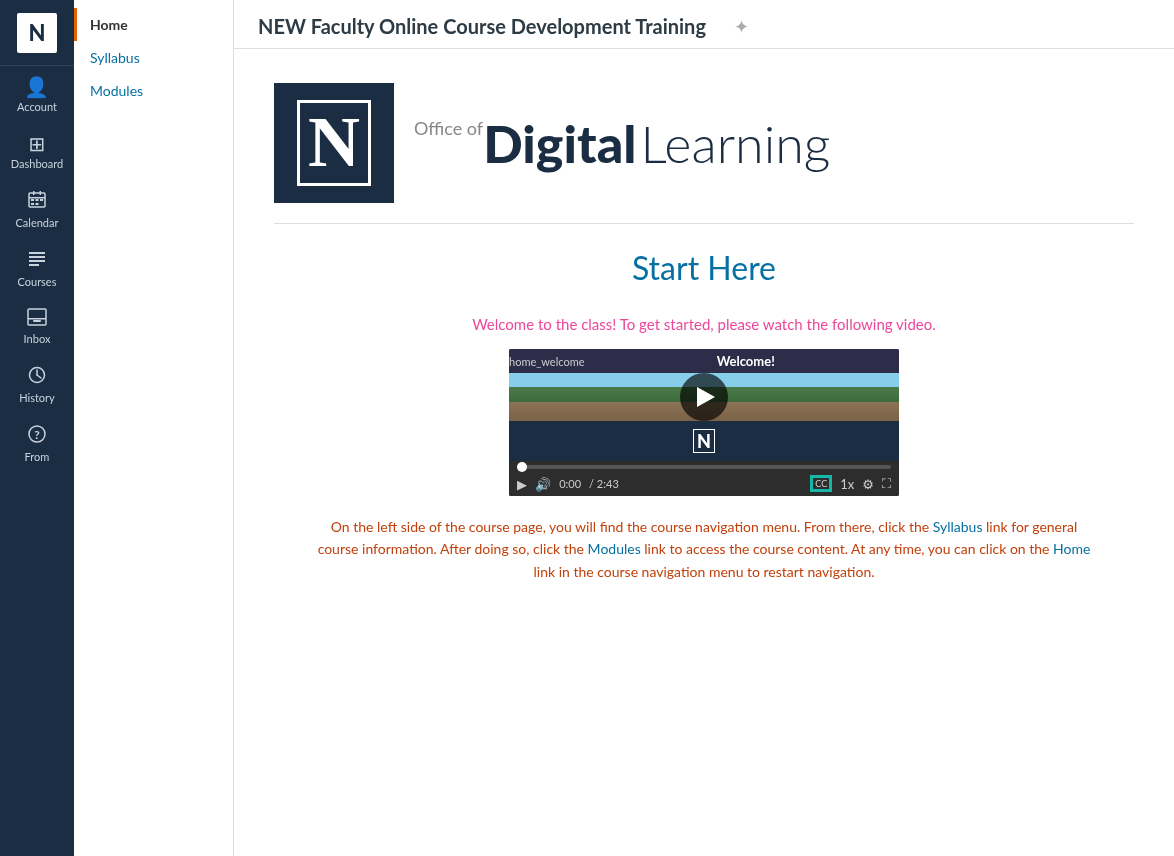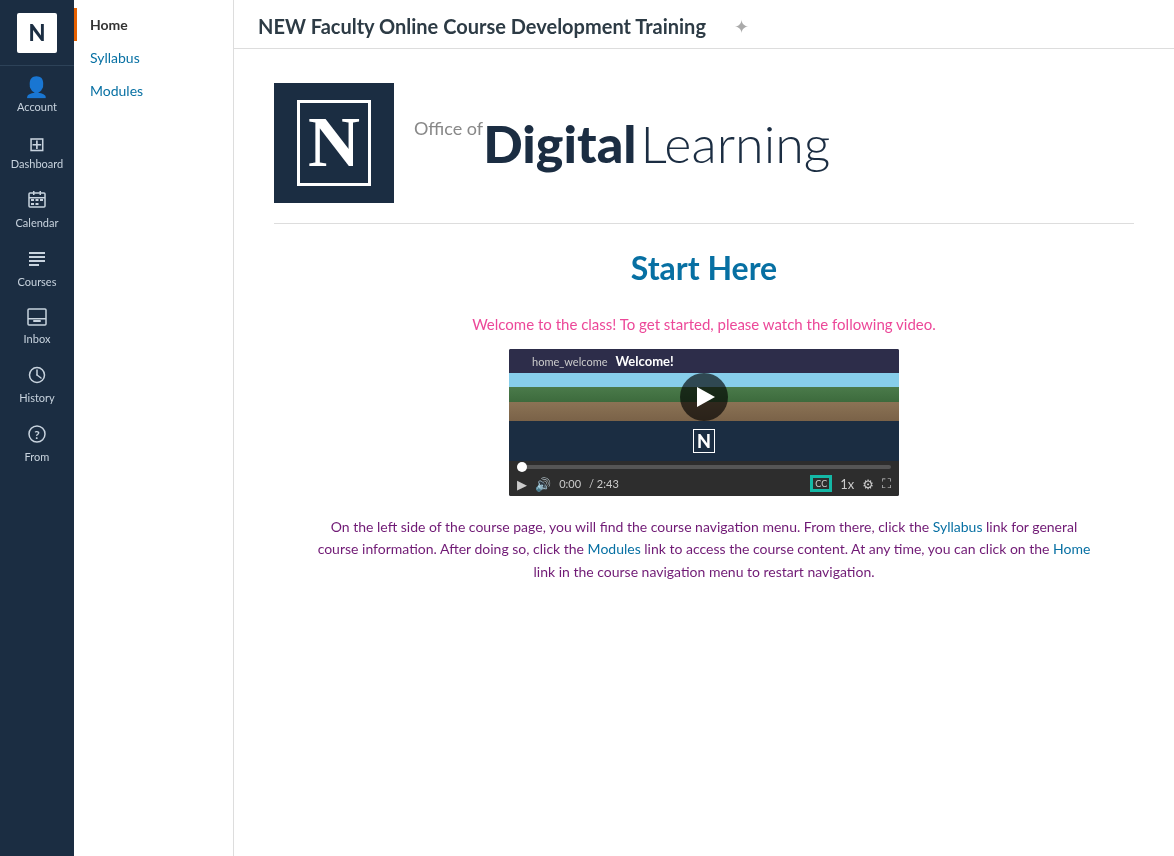--- a/index.html
+++ b/index.html
@@ -161,55 +161,55 @@
 
     
     .start-here-section {
       text-align: center;
       margin-bottom: 20px;
     }
     .start-here-title {
       font-size: 32px;
       color: #0770a3;
       margin-bottom: 14px;
-      font-weight: 700;
+      font-weight: 400;
     }
     .welcome-text {
       color: #ec4899;
       font-size: 15px;
       margin-bottom: 16px;
       margin-top: 28px;
     }
 
     
     .video-container {
       width: 390px;
       margin: 0 auto 20px auto;
       background: #1a1a2e;
       border-radius: 2px;
       overflow: hidden;
       position: relative;
     }
     .video-title-bar {
       background: #2d2d4a;
-      padding: 4px 23px;
+      padding: 4px 0;
       display: flex;
       align-items: center;
       gap: 8px;
     }
     .video-title-text {
       color: #ccc;
       font-size: 11px;
     }
     .video-welcome-text {
       color: #fff;
       font-size: 13px;
       font-weight: bold;
       flex: 1;
-      text-align: left;
+      text-align: center;
     }
     .video-campus {
       width: 100%;
       height: 100%;
       background:
         linear-gradient(180deg, #87ceeb 0%, #87ceeb 30%, #4a7a4a 30%, #3d6b3d 60%, #8B7355 60%, #7a6248 100%);
       position: relative;
       display: flex;
       align-items: center;
       justify-content: center;
@@ -283,21 +283,21 @@
     .ctrl-spacer { flex: 1; }
 
     
     .nav-instructions {
       text-align: center;
       font-size: 14px;
       line-height: 1.6;
       padding: 0 40px;
       margin-top: 10px;
     }
-    .nav-instructions .brown-text { color: #701a75; }
+    .nav-instructions .brown-text { color: #c2410c; }
     .nav-instructions .blue-text { color: #0770a3; }
   </style>
 </head>
 <body>
 
 <div class="global-sidebar">
   <div class="logo-area">
     <div class="logo-box">
       <span>N</span>
     </div>

